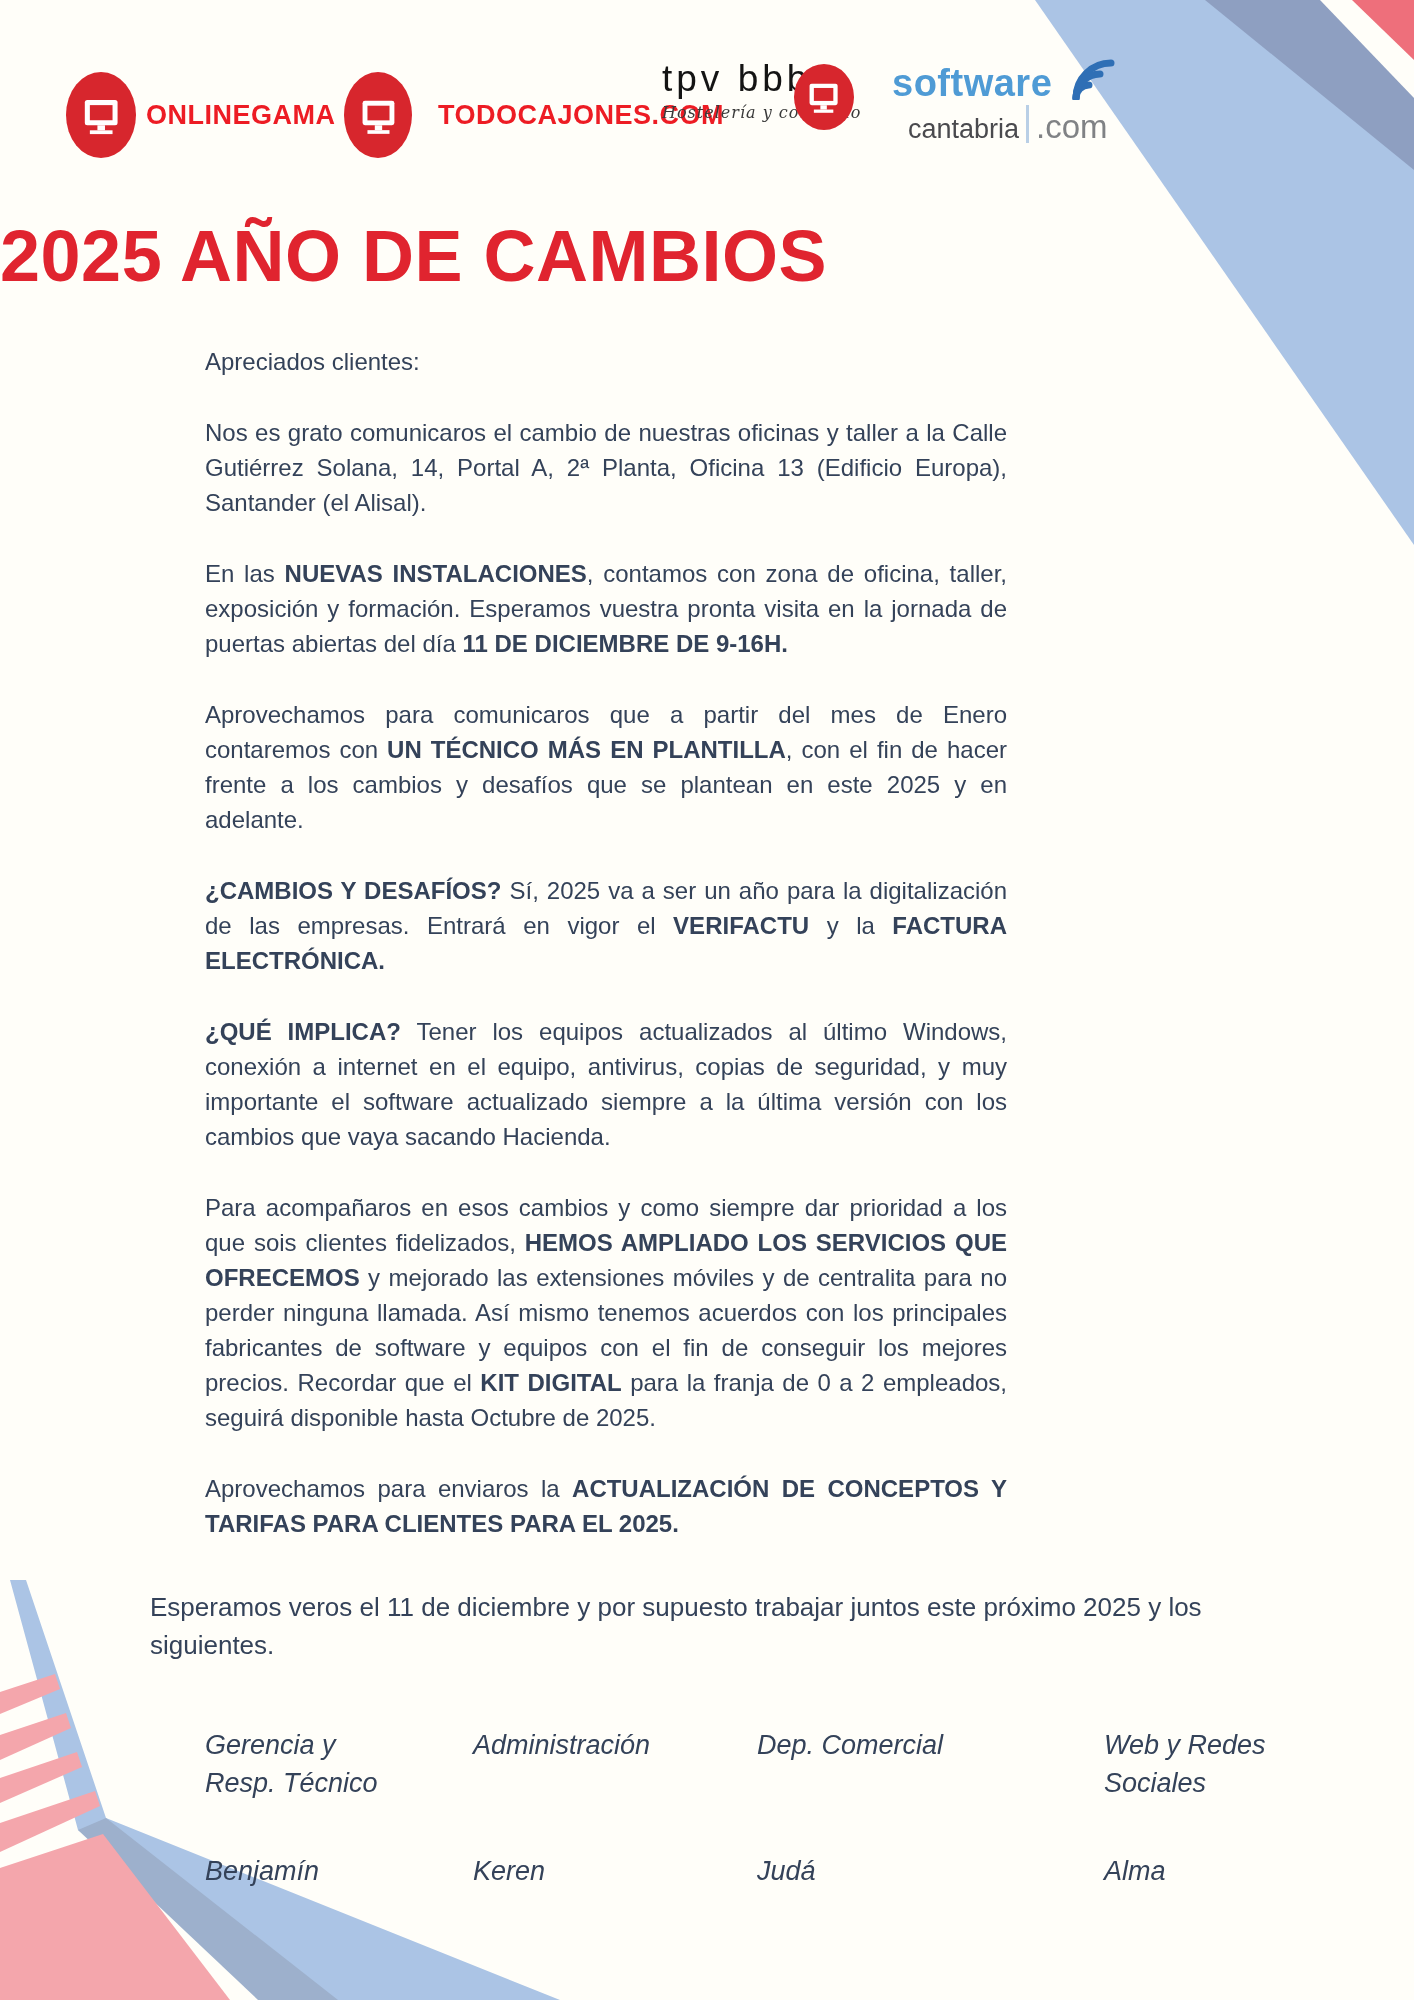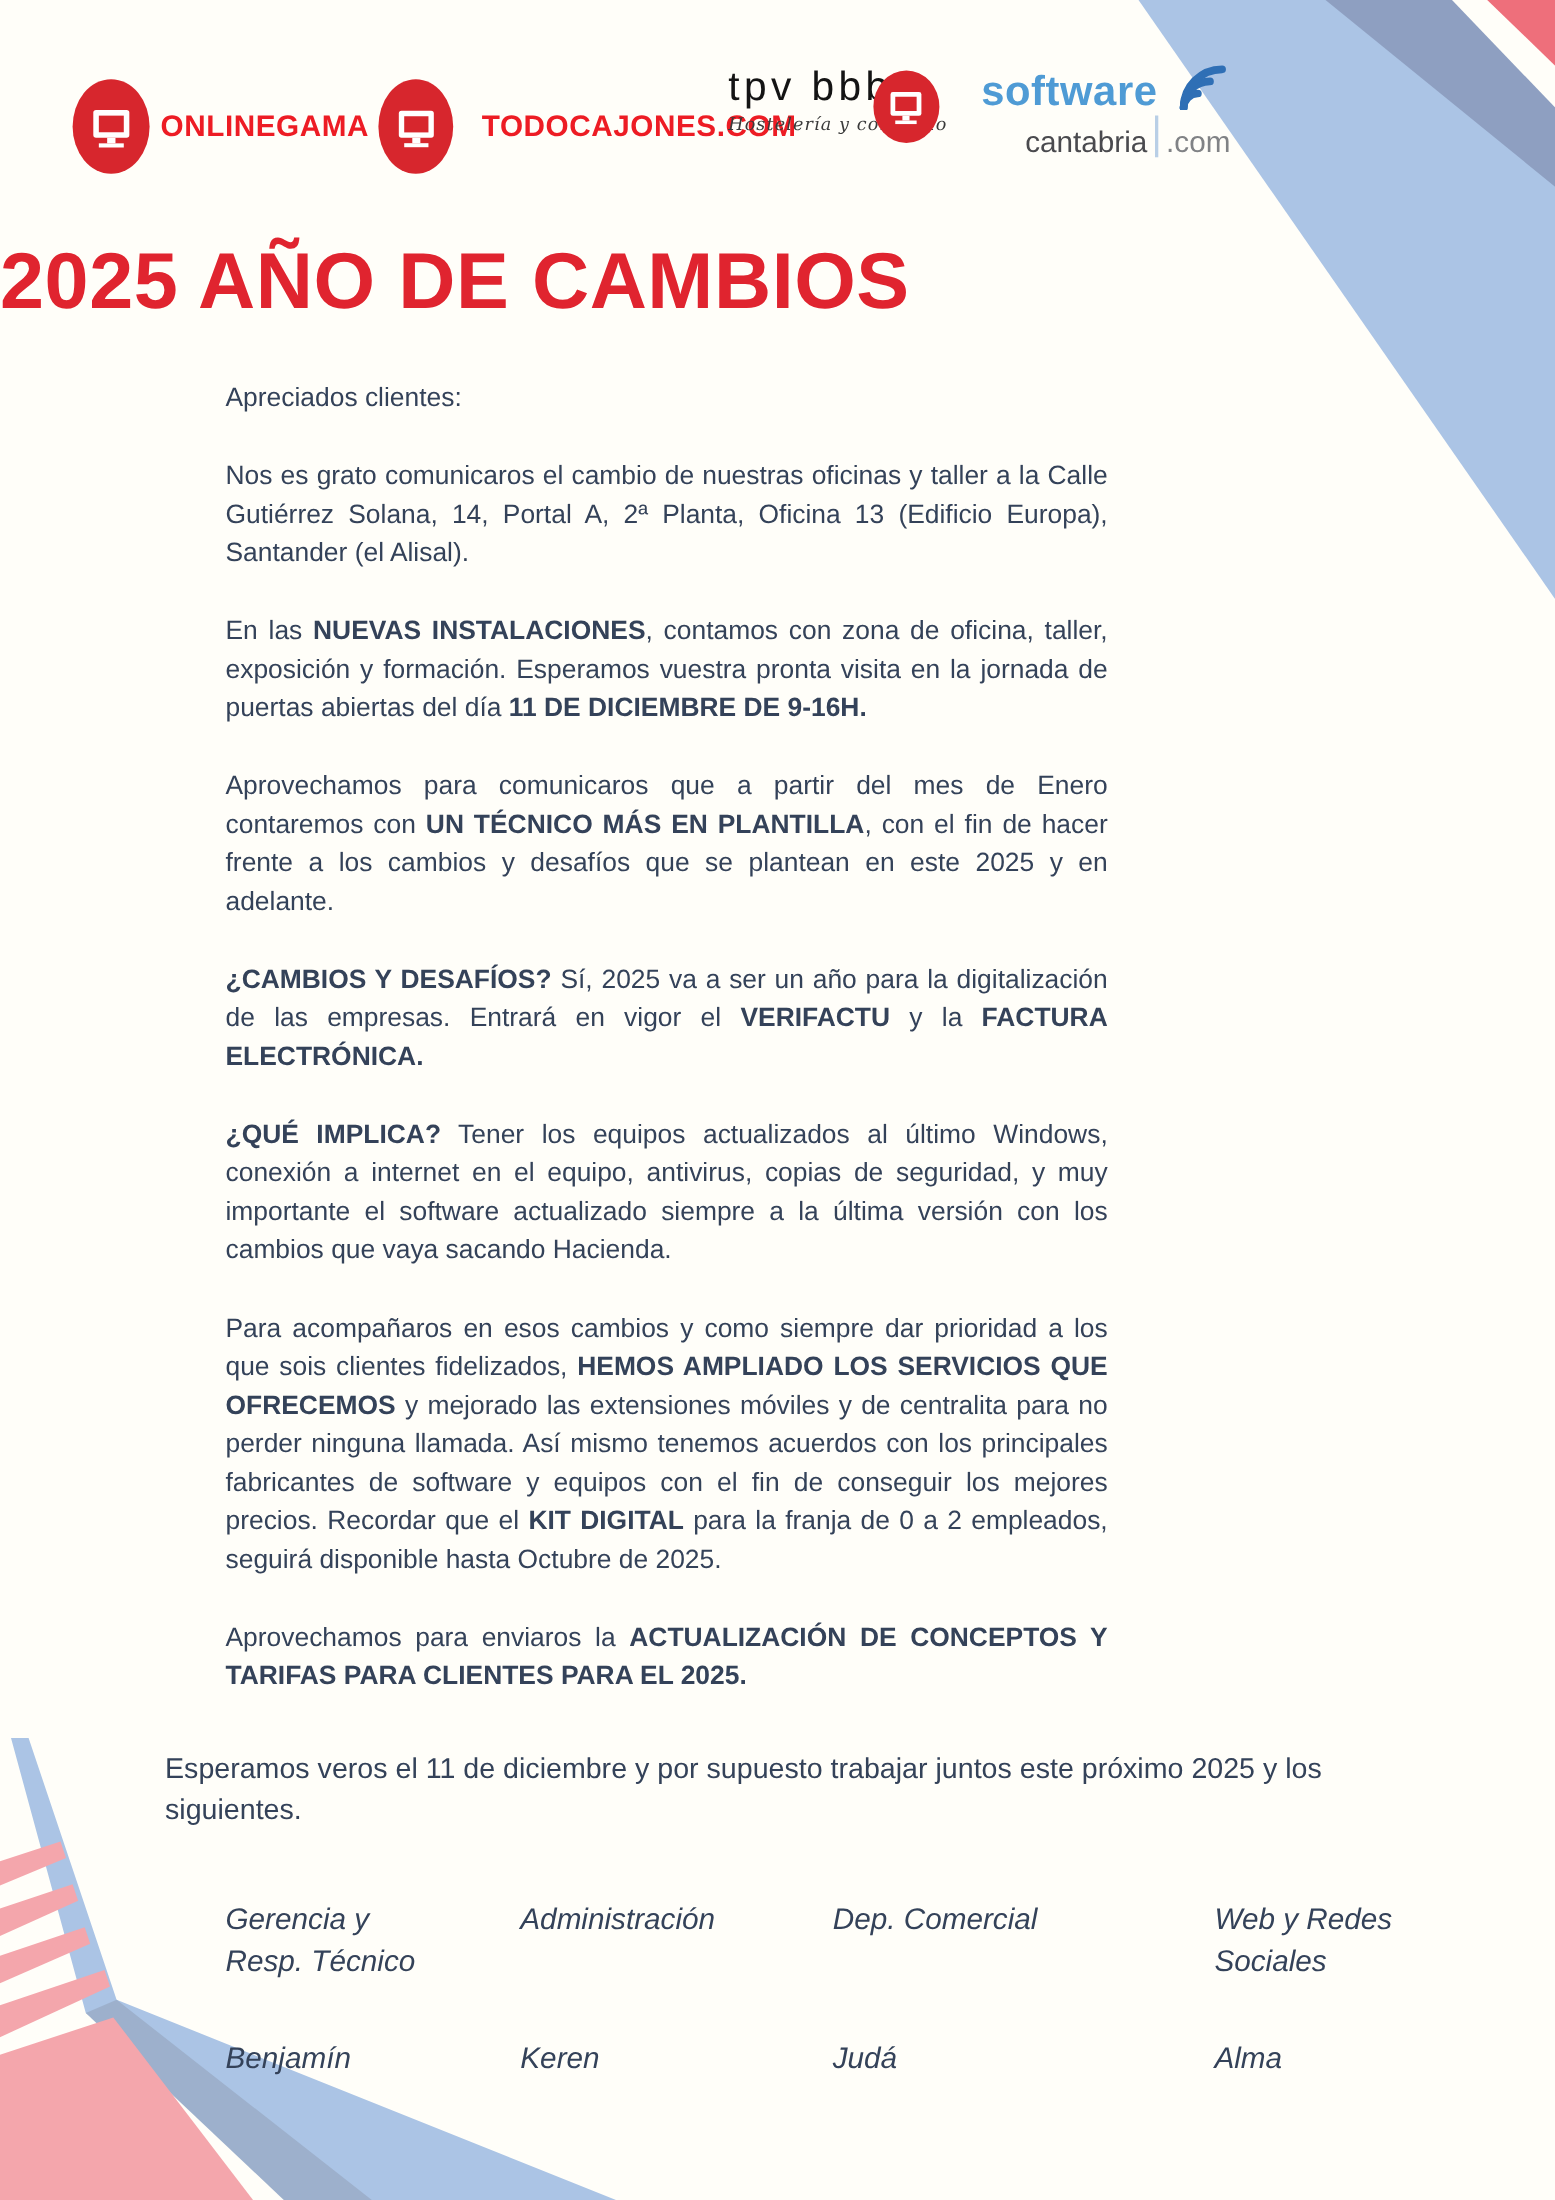--- a/index.html
+++ b/index.html
@@ -32,24 +32,24 @@
     background:var(--badge-red);border-radius:50%;
     display:flex;align-items:center;justify-content:center;flex:0 0 auto;
   }
   .badge svg{width:72%;height:auto;}
   .wordmark{font-weight:800;font-size:27px;color:var(--logo-red);letter-spacing:.5px;line-height:1;margin-left:10px;}
   .logo-tpv{left:662px;top:60px;display:block;}
   .tpv-word{font-size:37px;color:#141414;letter-spacing:4px;line-height:1;font-weight:500;}
   .tpv-tag{font-family:"DejaVu Serif",serif;font-style:italic;font-size:16px;color:#3a3a3a;margin-top:6px;letter-spacing:1px;}
   .logo-soft{left:892px;top:64px;display:block;}
   .soft-word{font-size:38px;font-weight:700;color:var(--soft-blue);line-height:1;letter-spacing:.5px;}
-  .soft-line2{display:flex;align-items:flex-end;margin-left:40px;margin-top:3px;}
+  .soft-line2{display:flex;align-items:flex-end;margin-left:16px;margin-top:3px;}
   .cantabria{font-size:27px;color:#4a4a4e;line-height:1;}
   .soft-bar{width:3px;height:38px;background:#b9cfe6;margin:0 7px;align-self:flex-end;}
-  .com{font-size:27px;color:#808285;line-height:1;}
+  .com{font-size:33px;color:#808285;line-height:1;}
   .wifi{position:absolute;left:176px;top:-12px;}
 
   
   .title{
     position:absolute;top:220px;left:0;width:100%;text-align:left;
     font-size:72px;line-height:1;font-weight:800;letter-spacing:.5px;color:var(--title-red);
   }
 
   
   .letter{position:absolute;left:205px;top:344px;width:802px;font-size:24px;line-height:35px;}

